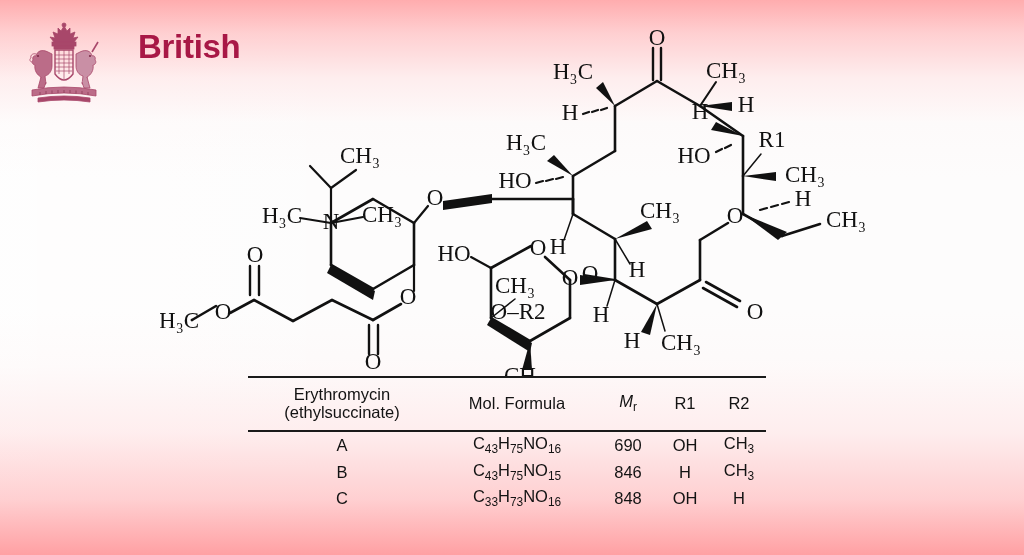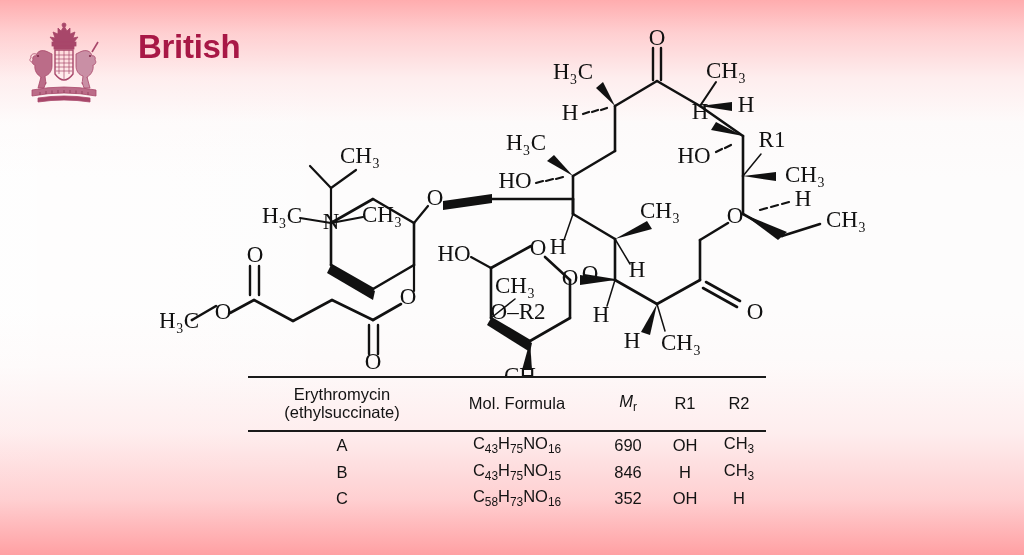--- a/index.html
+++ b/index.html
@@ -370,22 +370,22 @@
         </tr>
         <tr>
           <td>B</td>
           <td>C<sub>43</sub>H<sub>75</sub>NO<sub>15</sub></td>
           <td>846</td>
           <td>H</td>
           <td>CH<sub>3</sub></td>
         </tr>
         <tr>
           <td>C</td>
-          <td>C<sub>58</sub>H<sub>73</sub>NO<sub>16</sub></td>
-          <td>352</td>
+          <td>C<sub>33</sub>H<sub>73</sub>NO<sub>16</sub></td>
+          <td>848</td>
           <td>OH</td>
           <td>H</td>
         </tr>
       </tbody>
     </table>
   </div>
 
 </div>
 
 </body></html>

